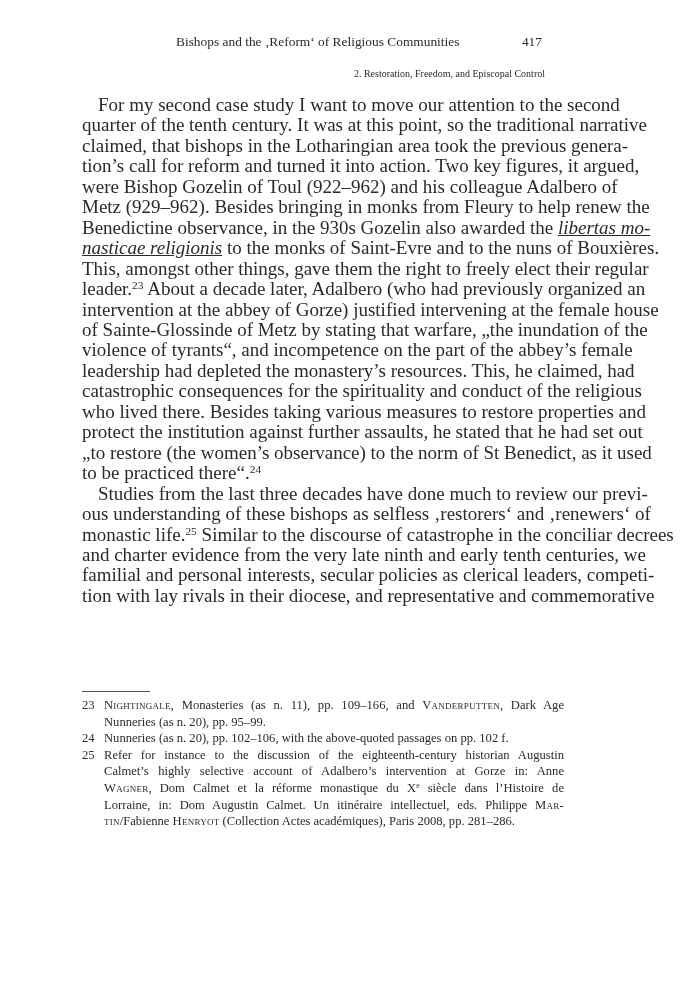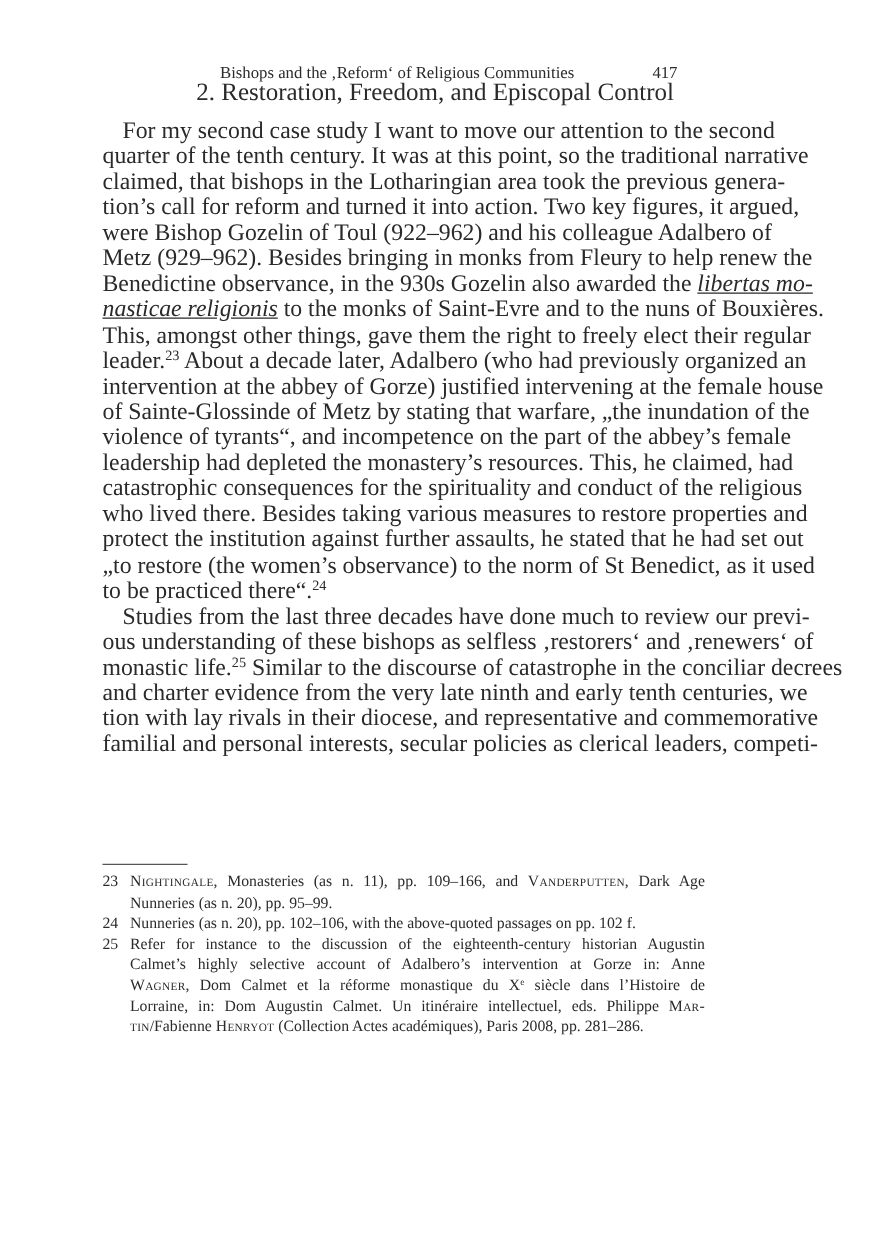--- a/index.html
+++ b/index.html
@@ -2,27 +2,27 @@
 <html><head>
   <meta charset="utf-8">
   <style>
     html, body { margin: 0; padding: 0; background: #ffffff; }
     body {
       width: 700px; height: 988px; position: relative; overflow: hidden;
       font-family: "Liberation Serif", "DejaVu Serif", serif;
       color: #2a2a2a;
     }
     .running-head {
-      position: absolute; top: 49px; left: 176px; width: 366px;
+      position: absolute; top: 33px; left: 176px; width: 366px;
       font-size: 13.4px; line-height: 18px;
       display: flex; justify-content: space-between;
     }
     .section-heading {
-      position: absolute; top: 64px; left: 157px; width: 400px;
-      font-size: 20px; line-height: 20px;
+      position: absolute; top: 64px; left: 145px; width: 400px;
+      font-size: 10px; line-height: 20px; text-align: right;
     }
     .body-text {
       position: absolute; top: 95px; left: 82px; width: 482px;
       font-size: 19px; line-height: 20.45px;
       text-align: justify; hyphens: manual;
     }
     .body-text .line { display: block; text-align: justify; text-align-last: justify; white-space: nowrap; }
     .body-text .line.last { text-align-last: left; }
     .body-text .line.indent { padding-left: 16px; }
     sup { font-size: 0.6em; vertical-align: 0.55em; line-height: 0; }
@@ -72,22 +72,22 @@
       <span class="line">who lived there. Besides taking various measures to restore properties and</span>
       <span class="line">protect the institution against further assaults, he stated that he had set out</span>
       <span class="line">„to restore (the women’s observance) to the norm of St Benedict, as it used</span>
       <span class="line last">to be practiced there“.<sup>24</sup></span>
     </div>
   <div>
       <span class="line indent">Studies from the last three decades have done much to review our previ-</span>
       <span class="line">ous understanding of these bishops as selfless ‚restorers‘ and ‚renewers‘ of</span>
       <span class="line">monastic life.<sup>25</sup> Similar to the discourse of catastrophe in the conciliar decrees</span>
       <span class="line">and charter evidence from the very late ninth and early tenth centuries, we</span>
+      <span class="line">familial and personal interests, secular policies as clerical leaders, competi-</span>
       <span class="line last">tion with lay rivals in their diocese, and representative and commemorative</span>
-      <span class="line">familial and personal interests, secular policies as clerical leaders, competi-</span>
     </div>
 </div>
 
 <div class="footnote-rule"></div>
 
 <div class="footnotes">
   <div class="fn">
     <span class="fn-num">23</span>
     <span class="fn-body">
         <span class="line"><span class="sc">Nightingale</span>, Monasteries (as n. 11), pp. 109–166, and <span class="sc">Vanderputten</span>, Dark Age</span>

